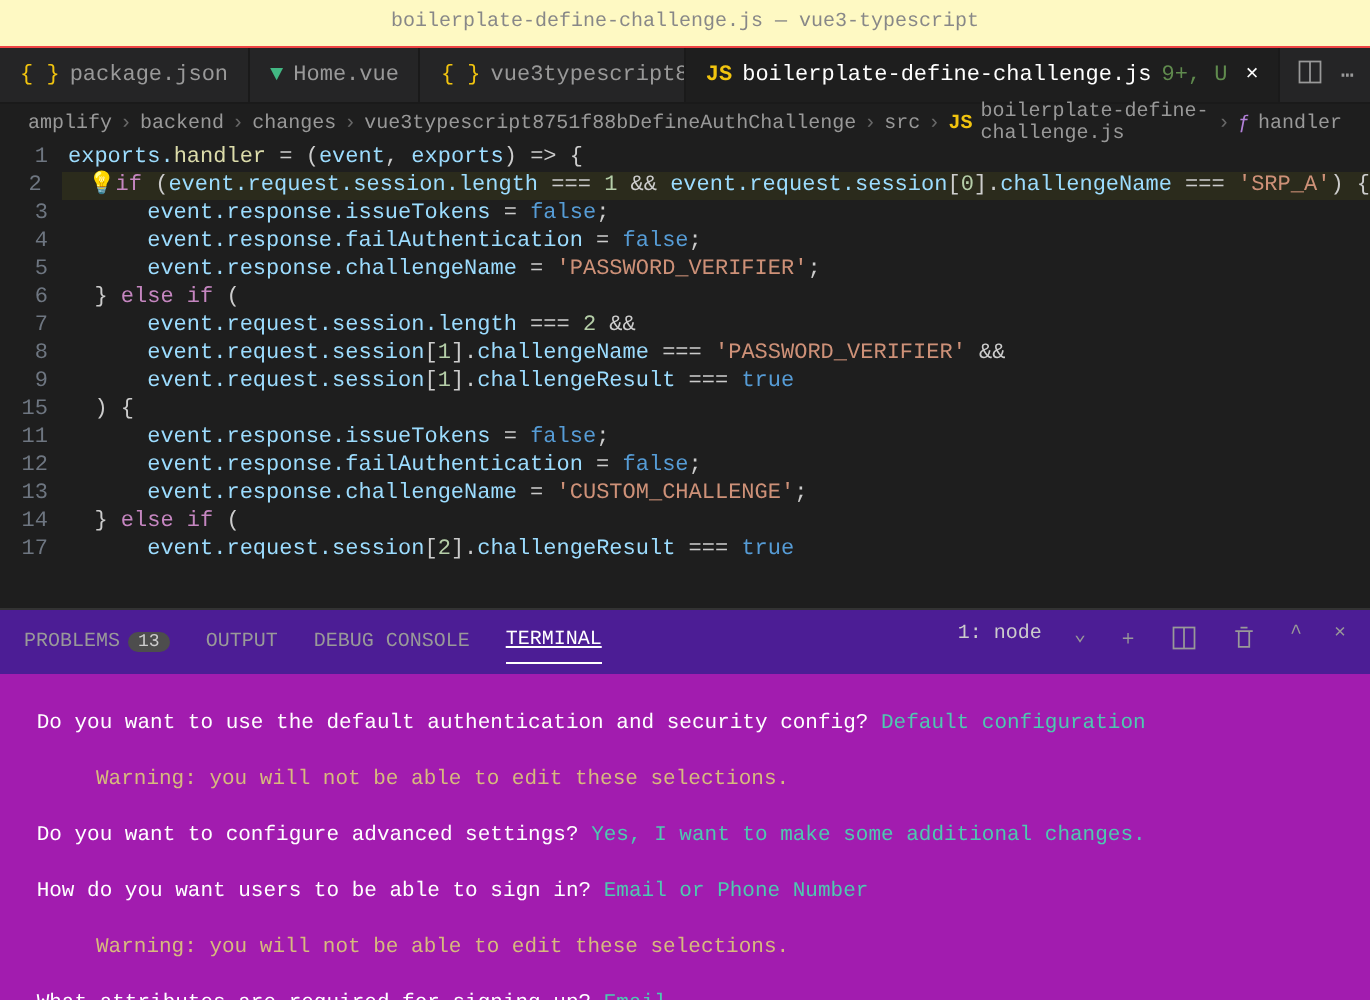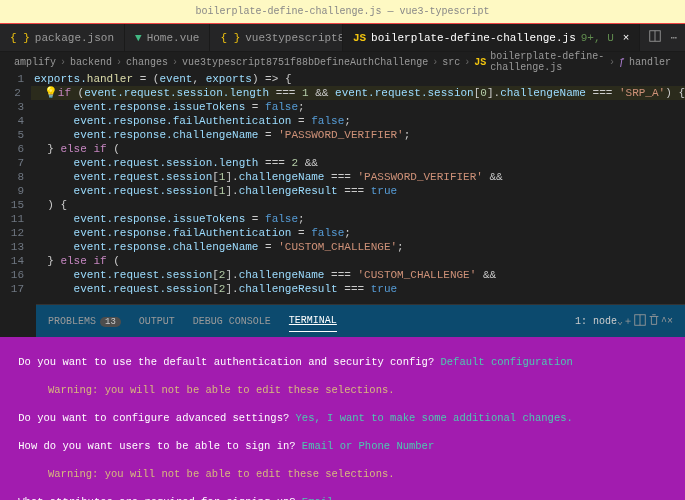--- a/index.html
+++ b/index.html
@@ -16,25 +16,25 @@
 .line { display: flex; }
 .gutter { width: 34px; text-align: right; padding-right: 10px; color: #6e7681; user-select: none; }
 .code { white-space: pre; color: #cccccc; }
 .kw { color: #c586c0; }
 .prop { color: #9cdcfe; }
 .str { color: #ce9178; }
 .bool { color: #569cd6; }
 .num { color: #b5cea8; }
 .fn { color: #dcdcaa; }
 .hl { background: rgba(255,255,0,.06); }
-.panel-tabs { height: 28px; border-top: 1px solid #333; background: #0c4a6e; display: flex; align-items: center; padding: 16px 12px; font-size: 10px; color: #999; gap: 18px; margin-left: 36px; }
+.panel-tabs { height: 28px; border-top: 1px solid #333; background: #4c1d95; display: flex; align-items: center; padding: 16px 12px; font-size: 10px; color: #999; gap: 18px; }
 .panel-tab { cursor: pointer; padding: 5px 0; }
 .panel-tab.active { color: #fff; border-bottom: 1px solid #fff; text-decoration: underline; }
 .badge { background: #4d4d4d; color: #ccc; border-radius: 8px; padding: 0 5px; font-size: 9px; margin-left: 4px; }
-.panel-actions { margin-left: auto; display: flex; align-items: center; gap: 0; color: #999; }
+.panel-actions { margin-left: auto; display: flex; gap: 16px; color: #999; }
 .term-select { font-size: 10px; color: #ccc; }
 .terminal { background: #a21caf; padding: 4px 12px 8px; font-size: 10.5px; line-height: 14px; height: 168px; overflow: hidden; white-space: pre-wrap; word-break: break-all; }
 .t-cyan { color: #4ec9b0; }
 .t-yellow { color: #d7ba7d; padding-left: 36px; }
 .t-bwhite { color: #fff; }
 .icon-svg { width: 14px; height: 14px; }
 </style>
 </head>
 <body>
 
@@ -138,24 +138,20 @@
       <span class="gutter">12</span>
       <span class="code">      <span class="prop">event.response.failAuthentication</span><span> = </span><span class="bool">false</span><span>;</span></span>
     </div>
   <div class="line">
       <span class="gutter">13</span>
       <span class="code">      <span class="prop">event.response.challengeName</span><span> = </span><span class="str">'CUSTOM_CHALLENGE'</span><span>;</span></span>
     </div>
   <div class="line">
       <span class="gutter">14</span>
       <span class="code">  <span>} </span><span class="kw">else if</span><span> (</span></span>
-    </div>
-  <div class="line">
-      <span class="gutter">16</span>
-      <span class="code">      <span class="prop">event.request.session</span><span>[</span><span class="num">2</span><span>].</span><span class="prop">challengeName</span><span> === </span><span class="str">'CUSTOM_CHALLENGE'</span><span> &amp;&amp;</span></span>
     </div>
   <div class="line">
       <span class="gutter">17</span>
       <span class="code">      <span class="prop">event.request.session</span><span>[</span><span class="num">2</span><span>].</span><span class="prop">challengeResult</span><span> === </span><span class="bool">true</span></span>
     </div>
 
 </div>
 
 <div class="panel-tabs">
   <span class="panel-tab"><span>PROBLEMS</span><span class="badge">13</span></span>

